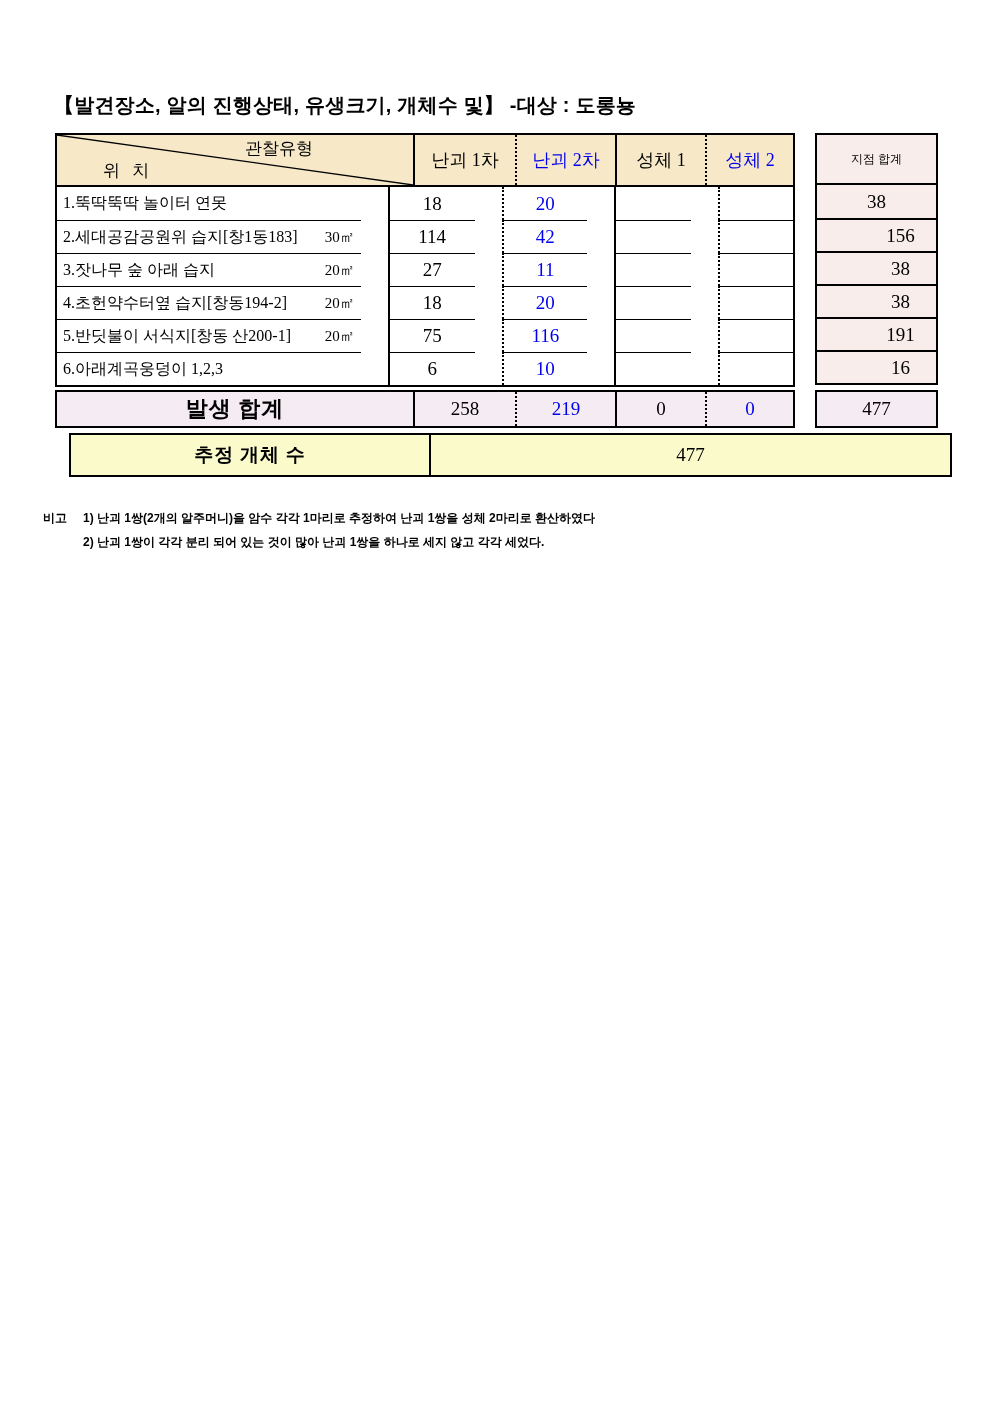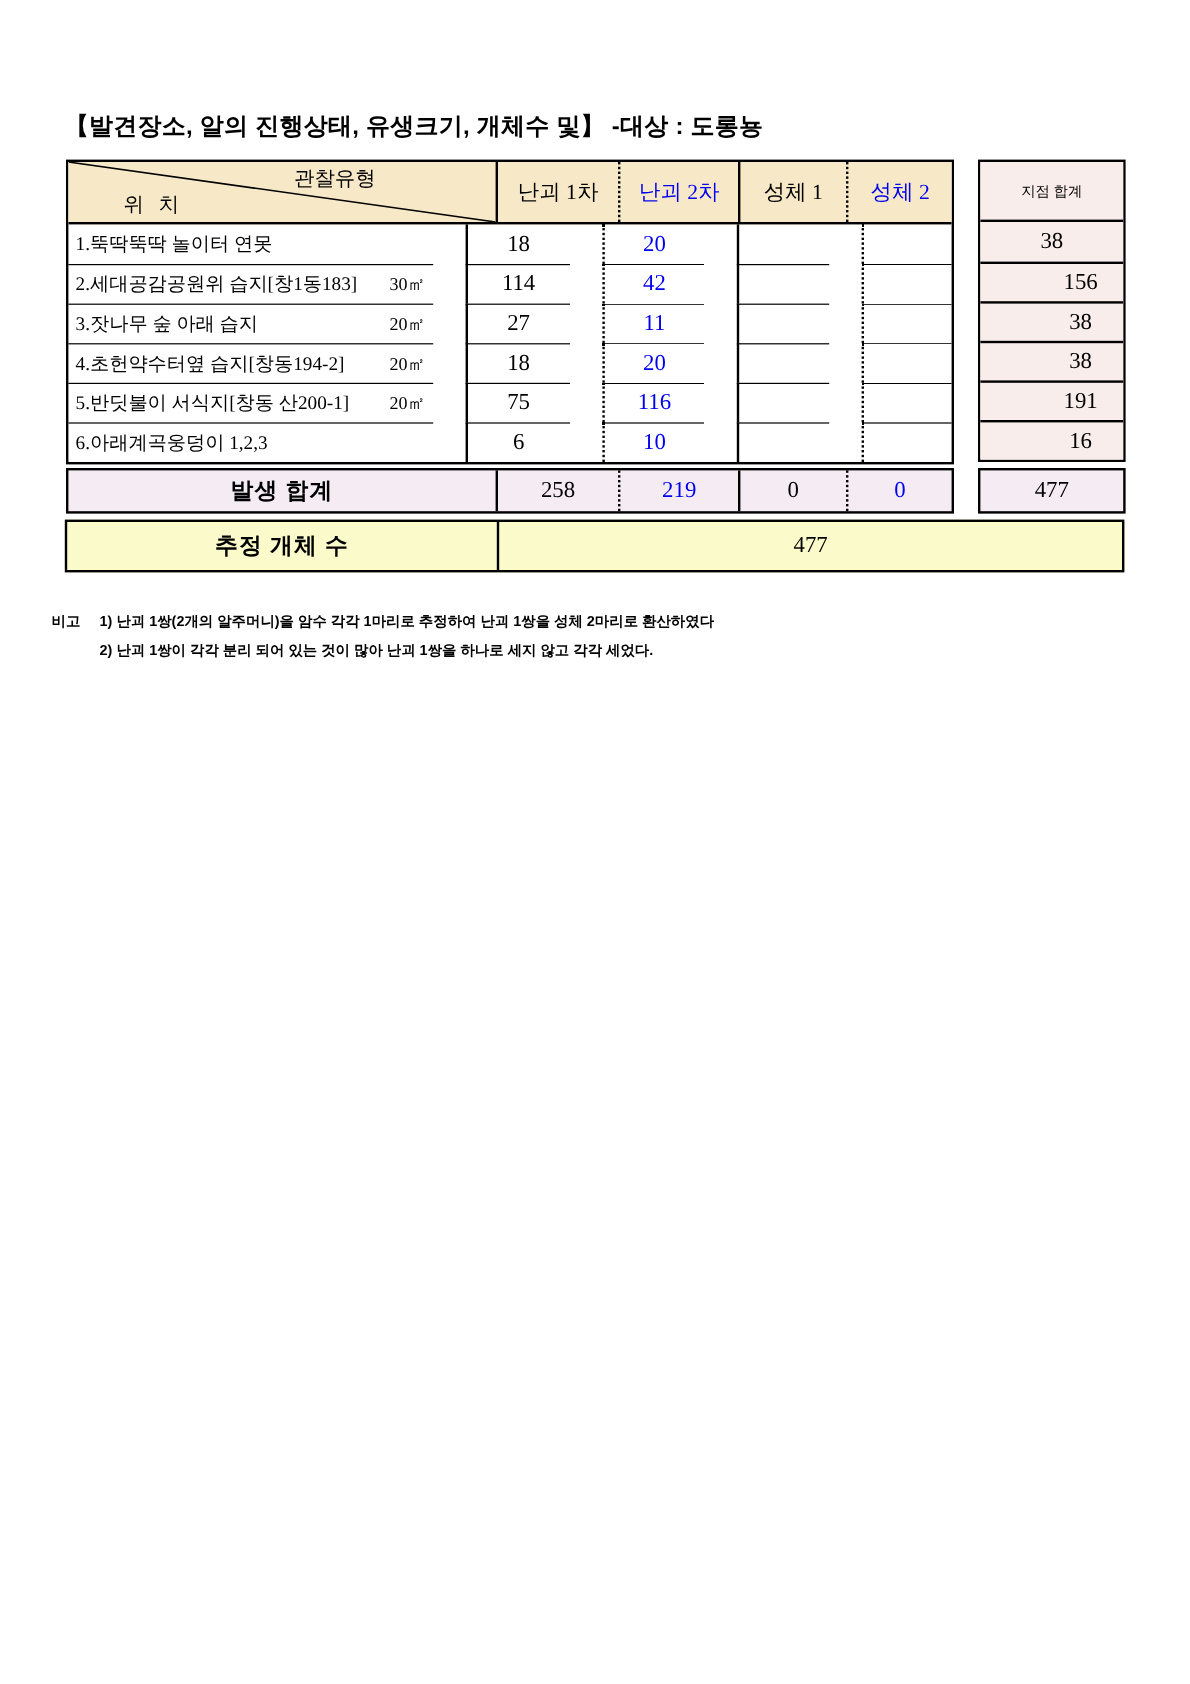--- a/index.html
+++ b/index.html
@@ -53,23 +53,23 @@
   .site-hdr{height:50px;border-bottom:2px solid #000;background:var(--site-bg);
             display:flex;align-items:center;justify-content:center;font-size:12px;box-sizing:border-box;}
   .site-cell{height:33px;background:var(--site-bg);display:flex;align-items:center;justify-content:center;
              font-size:19px;box-sizing:border-box;}
   .site-cell + .site-cell{border-top:2px solid #000;padding-left:48px;}
   
   #total-main{left:55px;top:390px;width:740px;height:38px;background:var(--total-bg);}
   #total-main .cell{height:100%;}
   #total-site{left:815px;top:390px;width:123px;height:38px;background:var(--total-bg);
               display:flex;align-items:center;justify-content:center;font-size:19px;}
-  .total-label{font-weight:bold;font-size:19px;letter-spacing:1px;}
+  .total-label{font-weight:bold;font-size:22px;letter-spacing:1px;}
   
-  #estimate-row{left:54px;top:433px;width:883px;height:44px;background:var(--estimate-bg);display:flex;}
+  #estimate-row{left:69px;top:433px;width:883px;height:44px;background:var(--estimate-bg);display:flex;}
   .est-label{width:360px;border-right:2px solid #000;box-sizing:border-box;display:flex;
              align-items:center;justify-content:center;font-weight:bold;font-size:19px;letter-spacing:1px;}
   .est-value{flex:1;display:flex;align-items:center;justify-content:center;font-size:19px;}
   
   #notes{left:43px;top:506px;width:930px;display:flex;
          font-family:"Liberation Sans","DejaVu Sans",sans-serif;font-weight:bold;
          font-size:12px;line-height:24px;}
   .note-heading{margin-right:16px;white-space:nowrap;}
   .note-items{display:flex;flex-direction:column;}
   .note-item{white-space:nowrap;}

